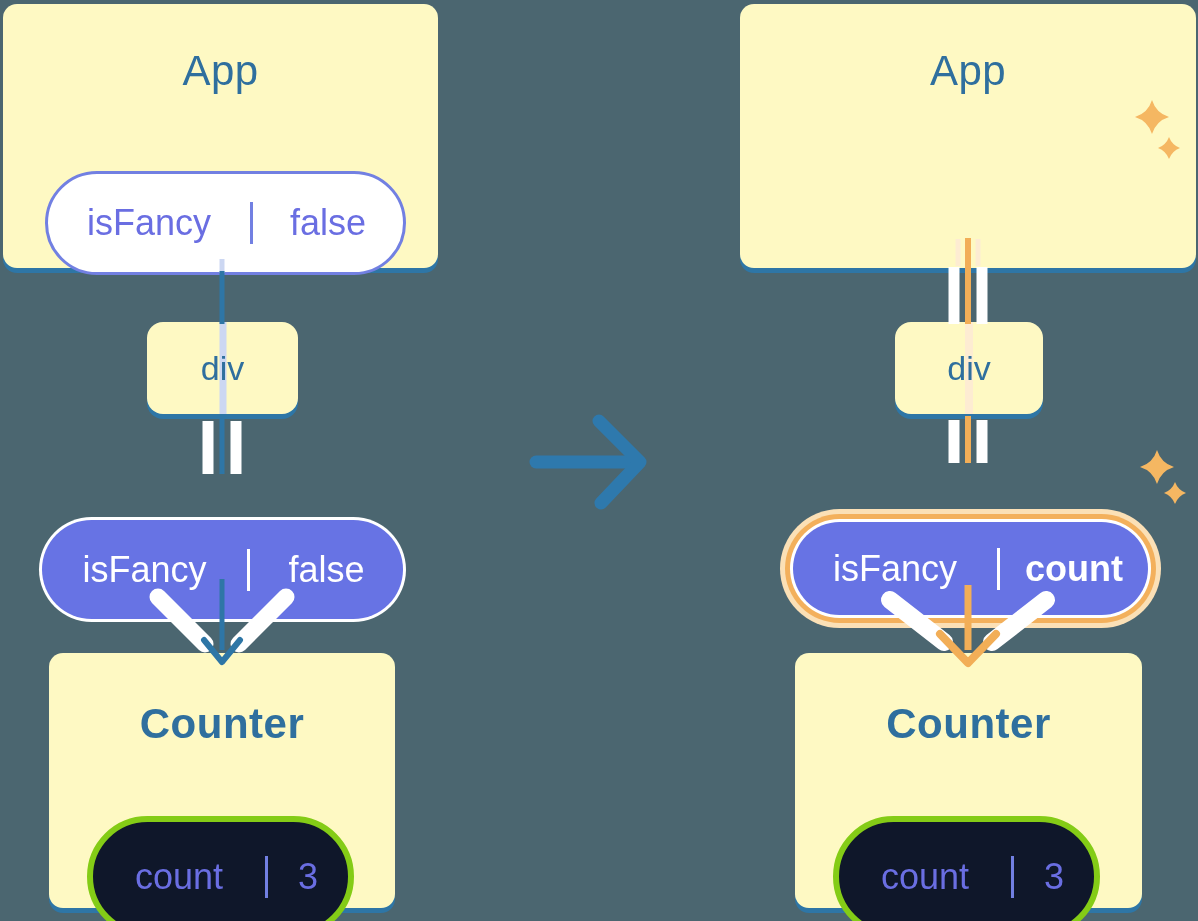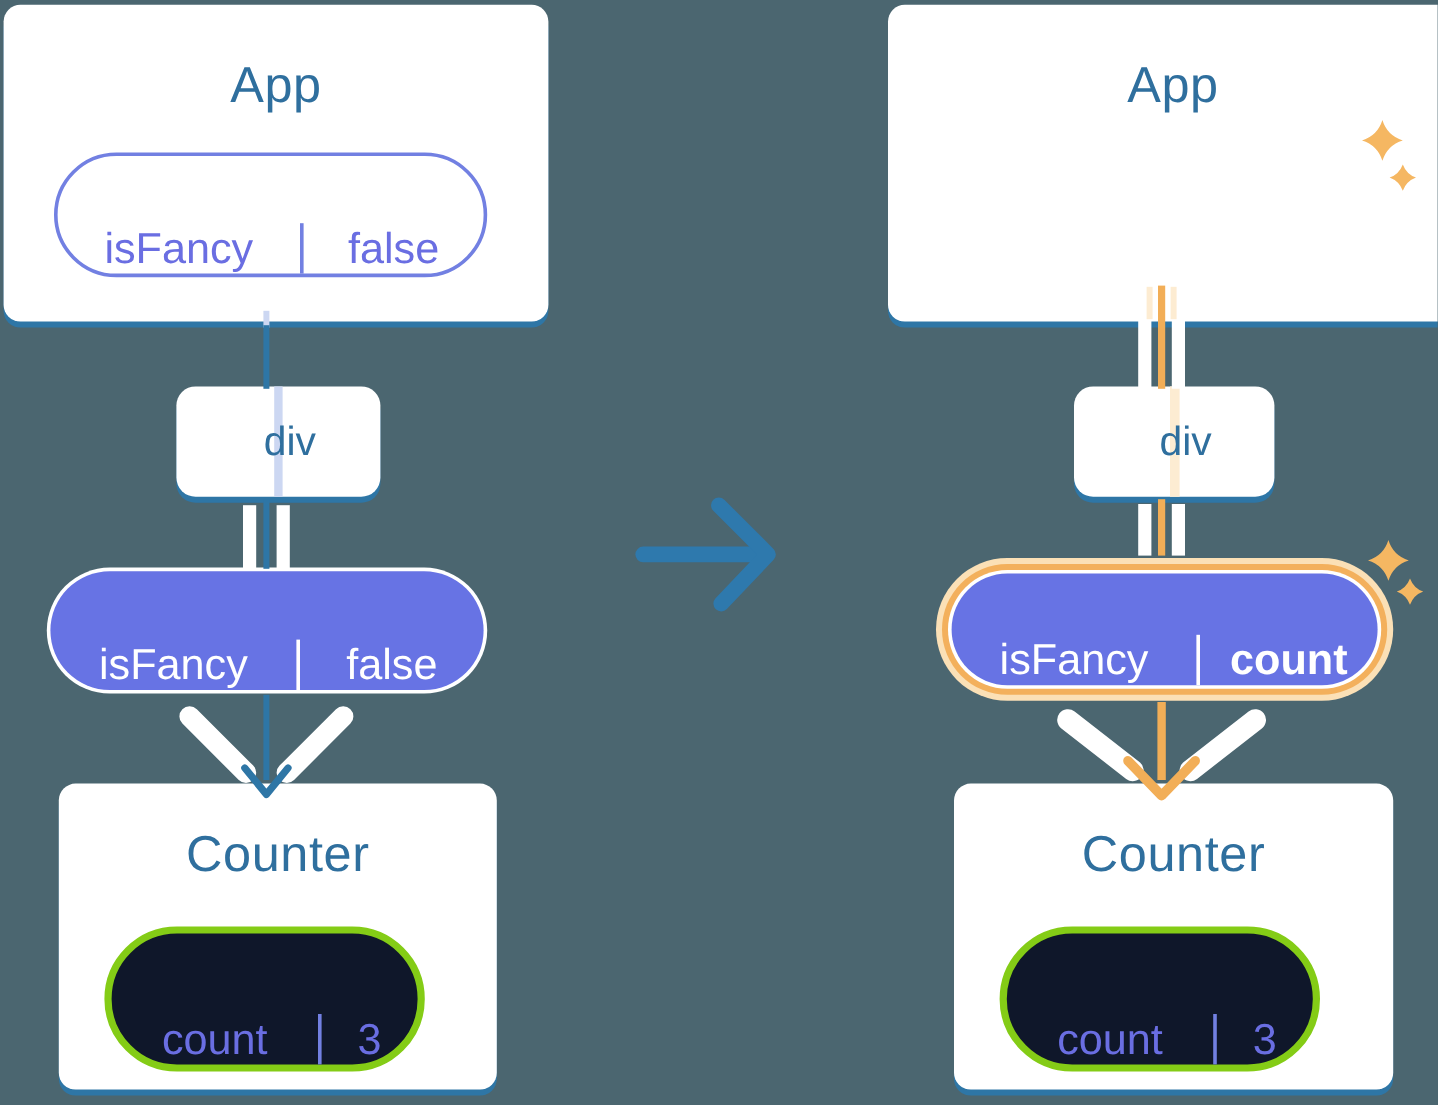--- a/index.html
+++ b/index.html
@@ -1,39 +1,39 @@
 <!DOCTYPE html>
 <html><head>
 <meta charset="utf-8">
 <style>
   html,body{margin:0;padding:0;}
   body{background:#4b6670;font-family:"Liberation Sans",sans-serif;}
   .canvas{position:relative;width:1198px;height:921px;background:#4b6670;overflow:hidden;}
 
-  .card{position:absolute;background:#ffffff;border-radius:14px;box-shadow:0 5px 0 #2e76a6;padding-left:19px;}
+  .card{position:absolute;background:#fef9c3;border-radius:14px;box-shadow:0 5px 0 #2e76a6;}
   .card-title{position:absolute;left:0;width:100%;text-align:center;color:#2f6f9e;
               font-size:42px;line-height:1;letter-spacing:.5px;}
 
   .app-left{left:3px;top:4px;width:435px;height:264px;}
   .app-right{left:740px;top:4px;width:456px;height:264px;}
   .div-card{border-radius:16px;display:flex;align-items:center;justify-content:center;}
   .div-left{left:147px;top:322px;width:151px;height:92px;}
   .div-right{left:895px;top:322px;width:148px;height:92px;}
   .div-title{position:relative;color:#2f6f9e;font-size:34px;line-height:1;}
   .counter-left{left:49px;top:653px;width:346px;height:255px;}
   .counter-right{left:795px;top:653px;width:347px;height:255px;}
   .app-title{top:46px;}
-  .counter-title{top:38px;}
+  .counter-title{top:50px;font-weight:bold;}
 
   .thru{position:absolute;left:50%;top:0;height:100%;transform:translateX(-50%);}
   .thru-lavender{width:7px;background:#ccd7f2;}
   .thru-cream{width:8px;background:#fdecd2;}
 
-  .pill{position:absolute;box-sizing:border-box;display:flex;align-items:flex-end;
-        border-radius:999px;font-size:36px;color:#6a6ee2;}
+  .pill{position:absolute;box-sizing:border-box;display:flex;align-items:center;
+        border-radius:999px;font-size:36px;color:#6a6ee2;margin-top:44px;}
   .seg{display:flex;align-items:center;justify-content:center;}
   .seg-value{flex:1 1 auto;}
   .bold{font-weight:bold;}
 
   .pill-app-left{left:42px;top:123px;width:361px;height:104px;border:3px solid #7280e2;background:#fff;}
   .pill-app-left .seg-label{width:202px;border-right:3px solid #7280e2;}
 
   .pill-prop-left{left:42px;top:476px;width:361px;height:99px;background:#6773e4;color:#fff;
                   box-shadow:0 0 0 3px #ffffff;}
   .pill-prop-left .seg-label{width:205px;border-right:3px solid #ffffff;}

